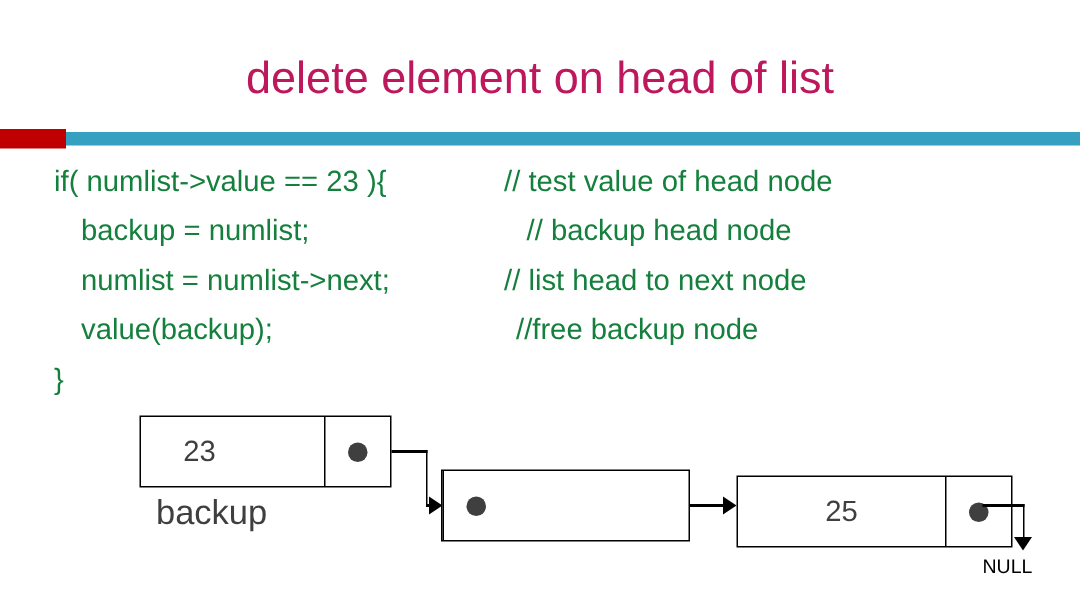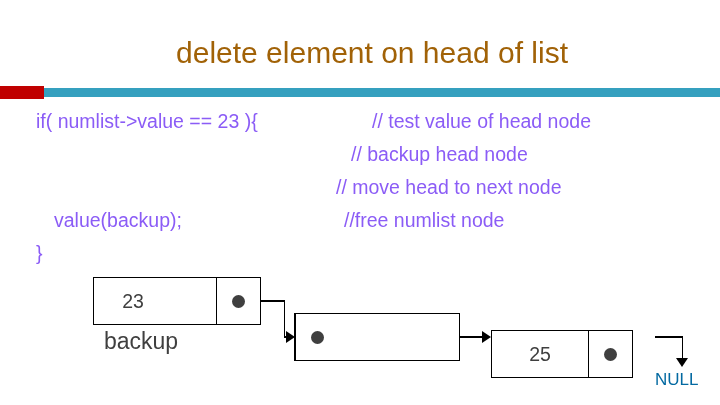--- a/index.html
+++ b/index.html
@@ -16,26 +16,26 @@
   }
   .slide {
     position: absolute;
     left: 0; top: 0;
     width: 720px;
     height: 405px;
   }
   
   .title {
     position: absolute;
-    left: 48px;
+    left: 36px;
     top: 36px;
     width: 648px;
     text-align: center;
     font-size: 30px;
-    color: #a16207;
+    color: #be185d;
     font-weight: normal;
     letter-spacing: 0px;
     white-space: nowrap;
   }
   
   .bar-red {
     position: absolute;
     left: 0px;
     top: 86px;
     width: 44px;
@@ -50,21 +50,21 @@
     height: 9px;
     background: #35a0bf;
   }
   
   .code {
     position: absolute;
     left: 36px;
     top: 105px;
     width: 660px;
     font-size: 19.5px;
-    color: #8b5cf6;
+    color: #15803d;
     line-height: 33px;
   }
   .code-line {
     position: relative;
     height: 33px;
     white-space: pre;
   }
   .code-stmt {
     position: absolute;
     left: 0px;
@@ -129,69 +129,71 @@
     border-top: 9px solid #000000;
   }
   .label-backup {
     position: absolute;
     font-size: 23px;
     color: #3f3f3f;
     white-space: nowrap;
   }
   .label-null {
     position: absolute;
-    font-size: 17px;
-    color: #0369a1;
+    font-size: 13px;
+    color: #000000;
     white-space: nowrap;
   }
 </style>
 </head>
 <body>
 
 <div class="slide">
 
   <div class="title">delete element on head of list</div>
 
   <div class="bar-red"></div>
   <div class="bar-blue"></div>
 
   <div class="code">
     <div class="code-line">
       <span class="code-stmt">if( numlist-&gt;value == 23 ){</span>
-      <span class="code-comment" style="left:300px;margin-left:36px;">// test value of head node</span>
-    </div>
-    <div class="code-line">
+      <span class="code-comment" style="left:300px;">// test value of head node</span>
+    </div>
+    <div class="code-line">
+      <span class="code-stmt indent">backup = numlist;</span>
       <span class="code-comment" style="left:315px;">// backup head node</span>
     </div>
     <div class="code-line">
-      <span class="code-comment" style="left:300px;">// move head to next node</span>
+      <span class="code-stmt indent">numlist = numlist-&gt;next;</span>
+      <span class="code-comment" style="left:300px;">// list head to next node</span>
     </div>
     <div class="code-line">
       <span class="code-stmt indent">value(backup);</span>
-      <span class="code-comment" style="left:308px;">//free numlist node</span>
+      <span class="code-comment" style="left:308px;">//free backup node</span>
     </div>
     <div class="code-line">
       <span class="code-stmt">}</span>
     </div>
   </div>
 
   <div class="node" style="left:93px; top:277px; width:168px; height:48px;gap:44px;">
     <div class="node-val">23</div>
     <div class="node-ptr">
       <div class="dot"></div>
     </div>
   </div>
 
   <div class="node" style="left:294px; top:313px; width:166px; height:48px;">
     <div class="node-ptr">
       <div class="dot"></div>
     </div>
   </div>
 
-  <div class="node" style="left:491px; top:330px; width:142px; height:48px;">
+  <div class="node" style="left:491px; top:317px; width:184px; height:48px;">
     <div class="node-val">25</div>
     <div class="node-ptr">
       <div class="dot"></div>
     </div>
   </div>
 
   <div class="arrow-line" style="left:261px; top:300px; width:24px; height:1.5px;"></div>
   <div class="arrow-line" style="left:283.5px; top:300px; width:1.5px; height:37px;"></div>
   <div class="arrow-line" style="left:283.5px; top:336px; width:4px; height:1.5px;"></div>
   <div class="arrow-head-right" style="left:286px; top:331px;"></div>

